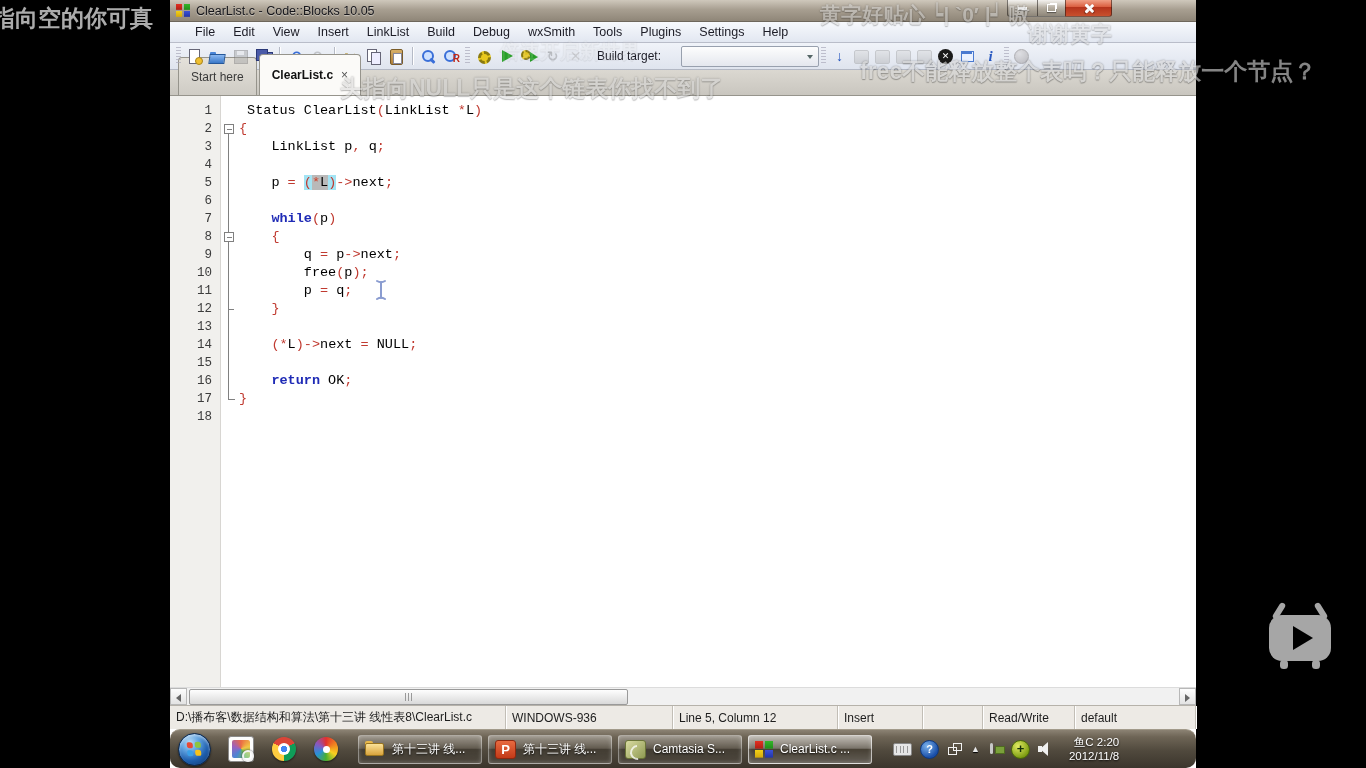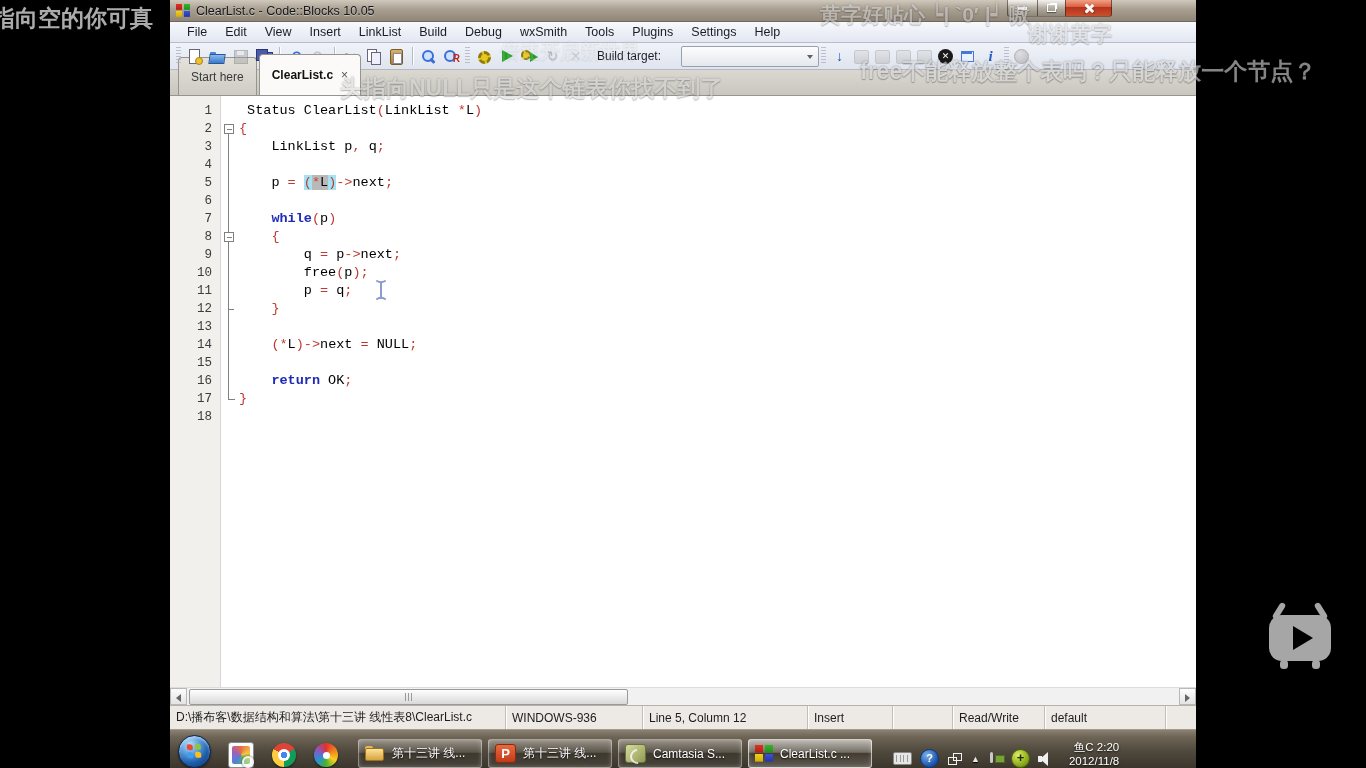--- a/index.html
+++ b/index.html
@@ -18,21 +18,21 @@
   .wbtn.res{width:27px;border-left:none;border-right:none;}
   .wbtn.close{width:45px;border-radius:0 0 3px 0;background:linear-gradient(#f0a086,#d95b3c 45%,#b5341c 46%,#c8502e);}
   .glyph-min{width:9px;height:3px;background:#fff;box-shadow:0 1px 1px rgba(0,0,0,.5);}
   .glyph-res{width:7px;height:6px;border:1px solid #fff;box-shadow:2px -2px 0 -1px #fff,0 1px 1px rgba(0,0,0,.4);}
   .glyph-x{position:relative;width:10px;height:10px;}
   .glyph-x::before,.glyph-x::after{content:"";position:absolute;left:4px;top:0;width:2.5px;height:11px;background:#fff;border-radius:1px;box-shadow:0 1px 1px rgba(0,0,0,.4);}
   .glyph-x::before{transform:rotate(45deg);} .glyph-x::after{transform:rotate(-45deg);}
 
   
   .menubar{height:20px;background:linear-gradient(#f7f9fd,#e2e7f1);border-bottom:1px solid #b9bdc9;
-           display:flex;align-items:center;padding-left:8px;}
+           display:flex;align-items:center;padding-left:16px;}
   .mitem{font-size:12.5px;color:#1c1c26;padding:2px 9px;cursor:default;}
 
   
   .toolbar{height:26px;background:linear-gradient(#f0f3f9,#dfe4ee);border-bottom:1px solid #b3b8c4;
            display:flex;align-items:center;padding-left:4px;}
   .grip{width:5px;height:18px;margin:0 2px;background:repeating-linear-gradient(#aab 0 1px,transparent 1px 3px);opacity:.7;}
   .tbsep{width:1px;height:18px;background:#b5bac6;box-shadow:1px 0 0 #fff;margin:0 4px;}
   .tb-ic{width:17px;height:17px;position:relative;display:inline-block;margin:0 3px;font-size:14px;line-height:17px;text-align:center;}
   .tb-ic.dis{opacity:.45;filter:grayscale(.9);}
   .g-undo{color:#3a6fd8;font-weight:bold;} .g-redo{color:#8893a5;font-weight:bold;}
@@ -105,21 +105,21 @@
   .hthumb::after{content:"";position:absolute;left:50%;top:3px;width:7px;height:8px;margin-left:-4px;
       background:repeating-linear-gradient(90deg,#999 0 1px,transparent 1px 3px);}
 
   
   .statusbar{height:23px;background:#edeae5;border-top:1px solid #b6b2aa;display:flex;align-items:center;font-size:12px;color:#1d1d1d;}
   .sfield{height:100%;display:flex;align-items:center;padding:0 6px;box-sizing:border-box;border-right:1px solid #c2beb6;box-shadow:1px 0 0 #fff;
           overflow:hidden;white-space:nowrap;flex:none;}
 
   
   .taskbar{height:38px;background:linear-gradient(#8b8273 0%,#6e6556 18%,#50493d 55%,#3b352c 100%);border-top:1px solid #a29a8a;
-           display:flex;align-items:flex-end;padding:0 4px;position:relative;}
+           display:flex;align-items:center;padding:0 4px;position:relative;border-radius:10px;}
   .start-orb{width:31px;height:31px;border-radius:50%;margin:0 8px 0 4px;position:relative;flex:none;
       background:radial-gradient(circle at 35% 28%,#bcdef8 0%,#5fa2e0 30%,#1f5fae 60%,#0b2f63 100%);
       border:1px solid #08264f;box-shadow:inset 0 2px 3px rgba(255,255,255,.55),0 1px 2px rgba(0,0,0,.5);}
   .orbflag{position:absolute;left:8px;top:8px;width:14px;height:14px;transform:rotate(-3deg);}
   .orbflag span{position:absolute;width:6px;height:6px;border-radius:1.5px 3px 1.5px 3px;}
   .orbflag .fr{left:0;top:0;background:#e84a35;} .orbflag .fg{right:0;top:0;background:#8cc63e;}
   .orbflag .fb{left:0;bottom:0;background:#3aa0e8;} .orbflag .fy{right:0;bottom:0;background:#f8c21a;}
   .qicon{width:24px;height:24px;margin:0 9px;flex:none;position:relative;}
   .ic-imgview{background:#fdfdfd;border:1px solid #8a8a8a;border-radius:3px;}
   .ic-imgview::before{content:"";position:absolute;inset:3px;background:conic-gradient(#e85a30,#f0c030,#58b040,#3878d0,#9050b8,#e85a30);border-radius:2px;opacity:.9;}
@@ -366,21 +366,21 @@
       </svg>
       <div class="hscroll">
         <div class="harrow left"></div>
         <div class="hthumb" id="hthumb" style="left: 19px; width: 437px;"></div>
         <div class="harrow right"></div>
       </div>
     </div>
 
     <div class="statusbar" id="statusbar">
         <div class="sfield" style="width: 336px;">D:\播布客\数据结构和算法\第十三讲 线性表8\ClearList.c</div>
-        <div class="sfield" style="width: 137px;">WINDOWS-936</div>
+        <div class="sfield" style="width: 167px;">WINDOWS-936</div>
         <div class="sfield" style="width: 165px;">Line 5, Column 12</div>
         <div class="sfield" style="width: 85px;">Insert</div>
         <div class="sfield" style="width: 60px;"></div>
         <div class="sfield" style="width: 92px;">Read/Write</div>
         <div class="sfield" style="width: 121px;">default</div>
       </div>
 
     <div class="taskbar">
       <div class="start-orb">
         <div class="orbflag">

